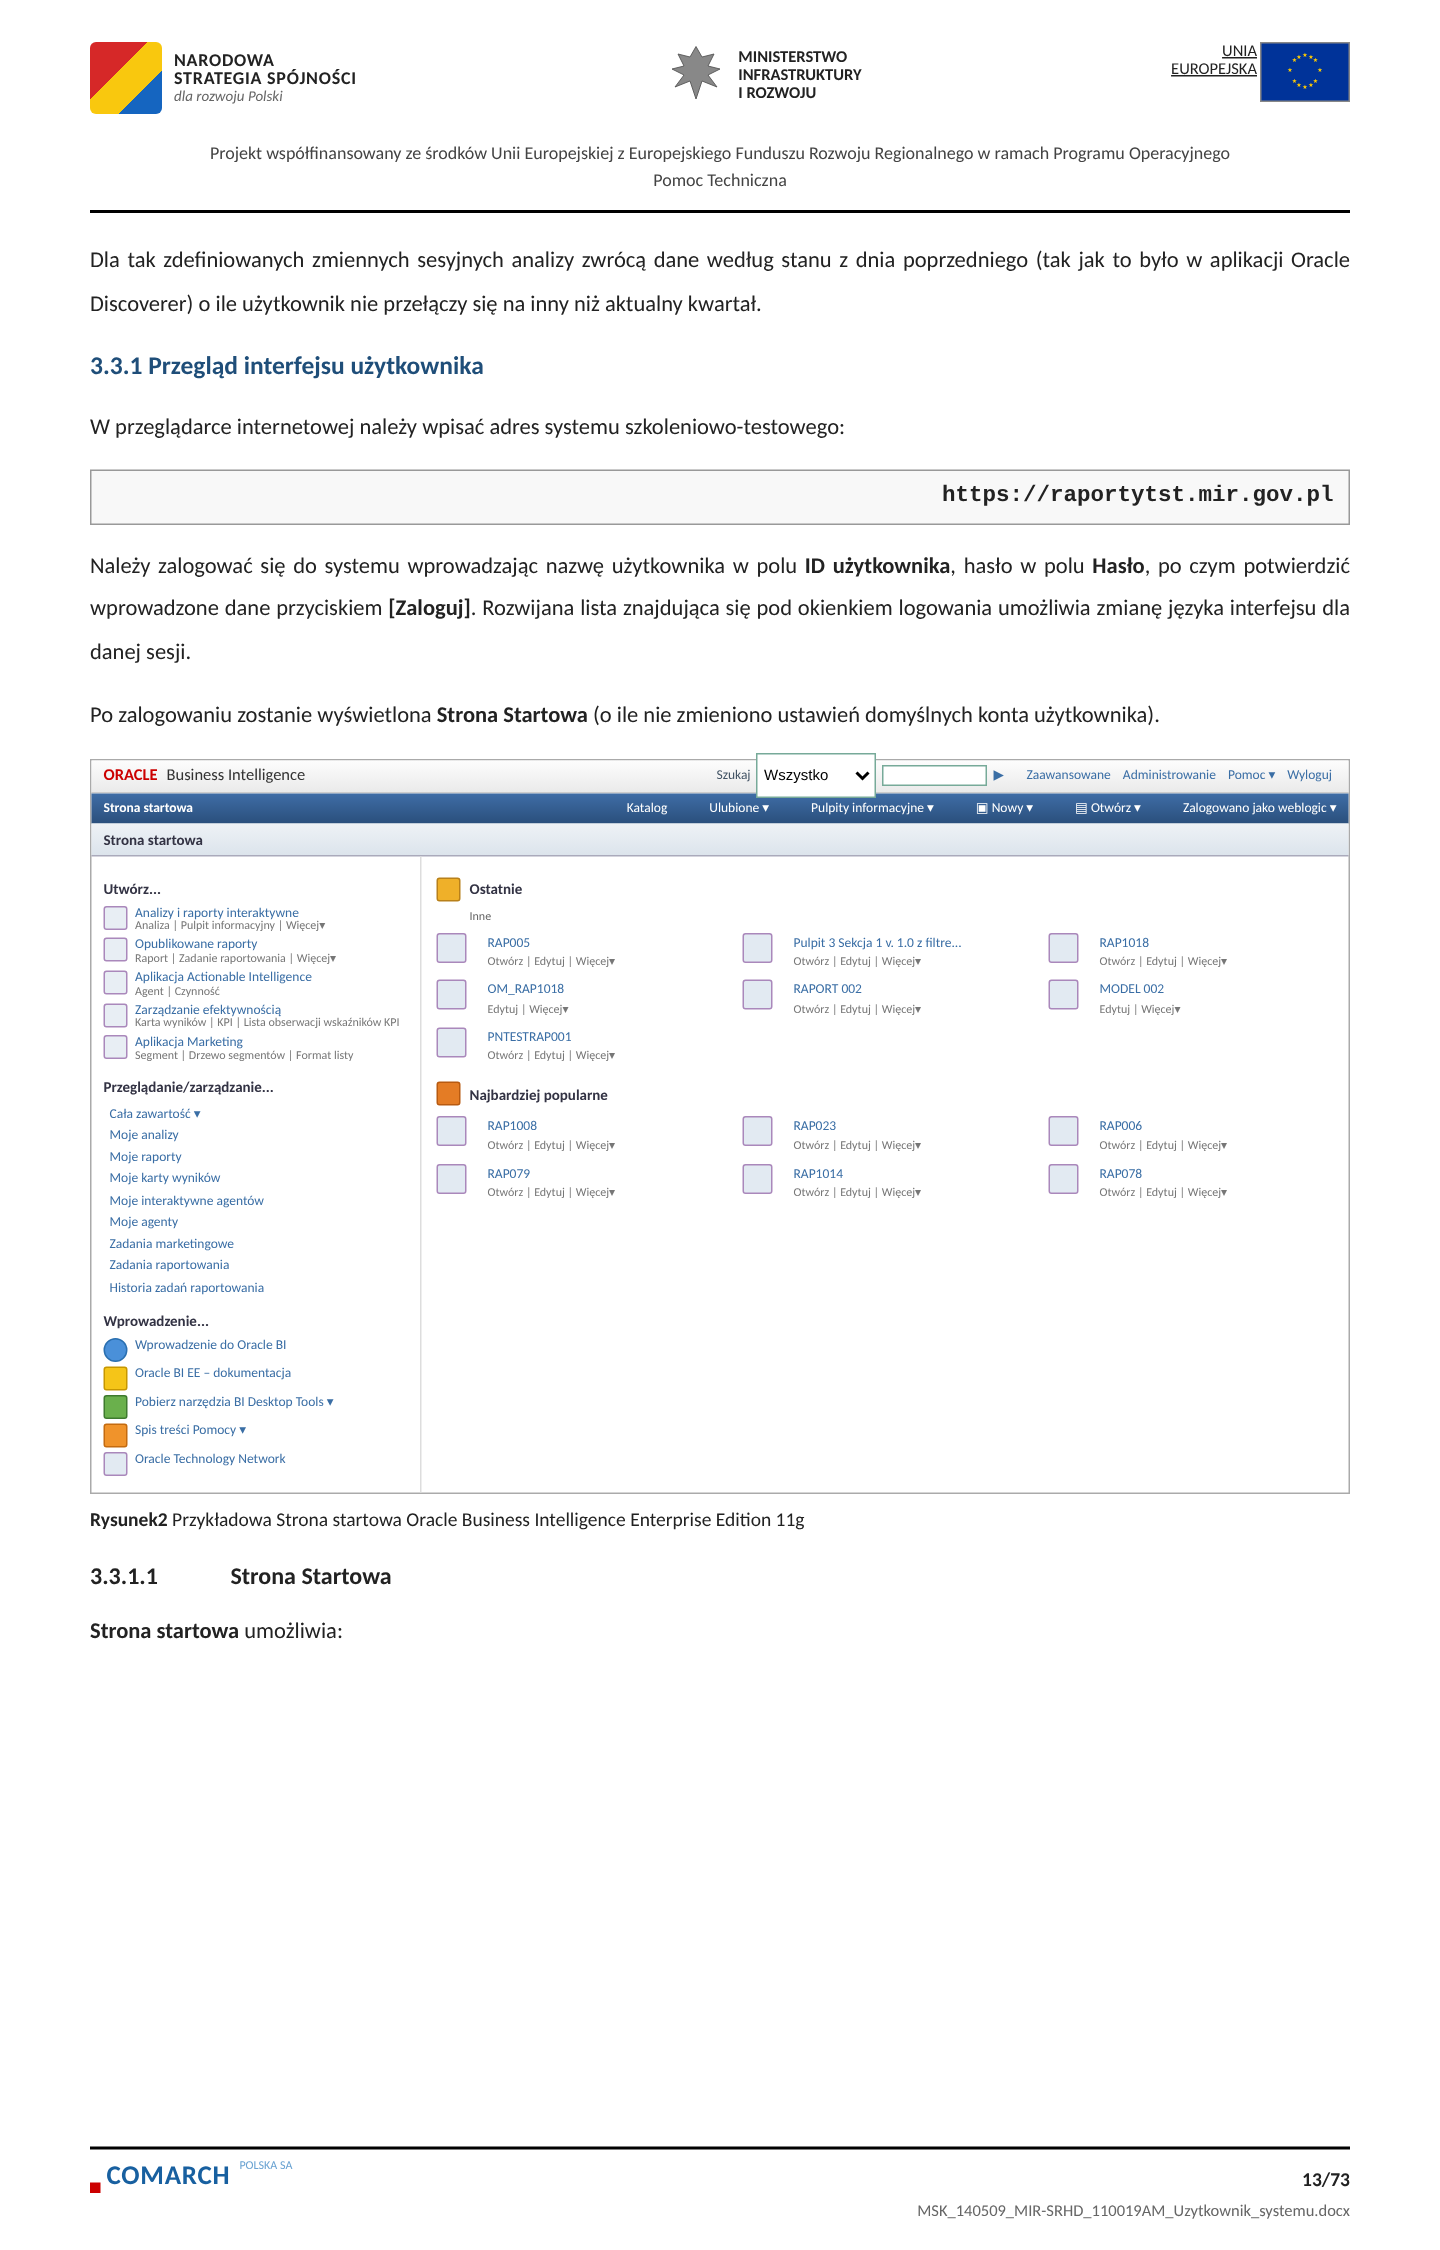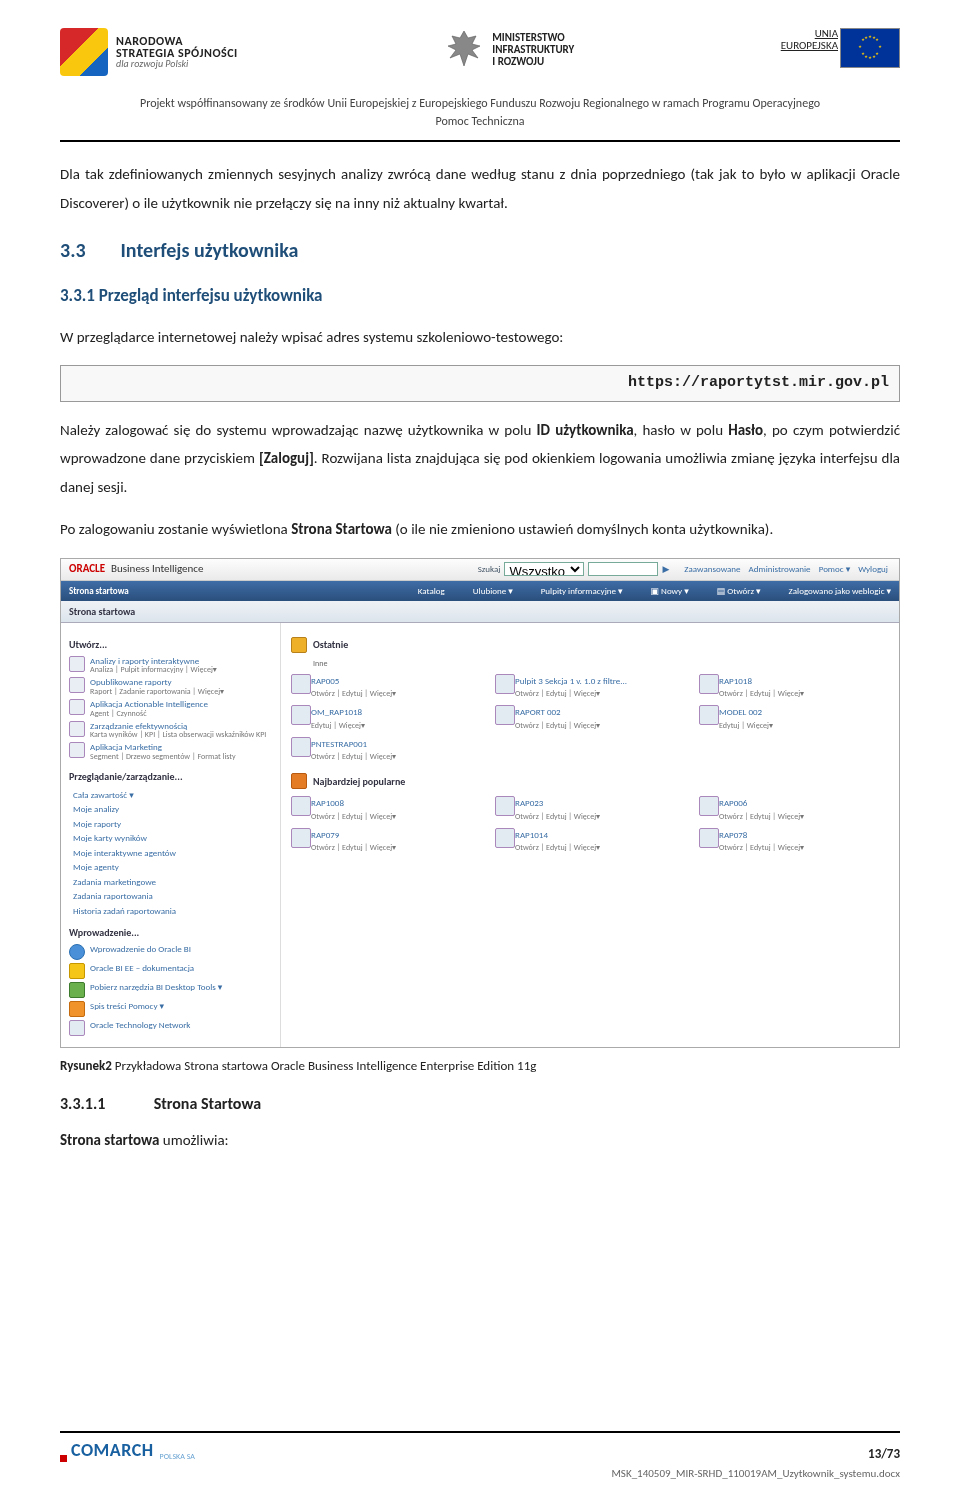--- a/index.html
+++ b/index.html
@@ -95,21 +95,21 @@
   }
   .ss-topbar {
     background: linear-gradient(#fdfdfd, #eaeaea);
     display: flex; align-items: center; padding: 3px 8px; height: 22px;
     border-bottom: 1px solid #ccc;
   }
   .ss-oracle { color: #c00; font-weight: bold; font-size: 11px; margin-right: 6px; }
   .ss-bi { color: #333; font-size: 11px; }
   .ss-search { margin-left: auto; display: flex; gap: 4px; align-items: center; color: #456; }
   .ss-search .label { color: #456; }
-  .ss-search select { font-size: 13px; height: 14px; border: 1px solid #7a9; background: #fff; width: 80px; }
+  .ss-search select { font-size: 10px; height: 30px; border: 1px solid #7a9; background: #fff; width: 80px; }
   .ss-search .arrow { color: #3a6ea5; }
   .ss-toplinks { color: #3a6ea5; margin-left: 8px; }
   .ss-toplinks span { margin: 0 3px; }
   .ss-navbar {
     background: linear-gradient(#3f6da6, #2a4f7c);
     color: #fff; height: 20px;
     display: flex; align-items: center; padding: 0 8px;
     font-size: 9px;
   }
   .ss-navbar .item { margin-right: 10px; }
@@ -144,42 +144,42 @@
   .ss-section-hdr {
     display: flex; align-items: center; gap: 6px; margin: 6px 0 4px 0;
     font-weight: bold; color: #334; font-size: 10px;
   }
   .ss-section-hdr .thumb { width: 16px; height: 16px; flex-shrink:0; }
   .thumb.yellow { background: #efb029; border: 1px solid #b8801a; border-radius: 2px; }
   .thumb.orange { background: #e47c25; border: 1px solid #b85a10; border-radius: 2px; }
   .ss-grid3 { display: flex; gap: 14px; }
   .ss-col { flex: 1; }
   .ss-row {
-    display: flex; gap: 0; align-items: flex-start; margin: 3px 0;
+    display: flex; gap: 14px; align-items: flex-start; margin: 3px 0;
   }
   .ss-row .ss-icon { width: 20px; height: 20px; }
   .ss-row .t1 { color: #3a6ea5; }
   .ss-row .t2 { color: #777; font-size: 8px; }
   .ss-blank { height: 170px; }
   .caption {
     font-size: 13px; margin: 8px 0 14px 0;
   }
   h3.h4 {
     font-size: 16px; font-weight: bold; margin: 16px 0 10px 0;
   }
   h3.h4 .num { display: inline-block; min-width: 90px; }
   
   .footer {
     position: absolute; bottom: 18px; left: 60px; right: 60px;
   }
   .footer-line { border-top: 2px solid #000; margin-bottom: 4px; }
   .footer-row { display: flex; justify-content: space-between; align-items: flex-end; }
   .comarch-logo { display: flex; align-items: flex-end; gap: 4px; }
   .comarch-logo .word { color: #1860a0; font-weight: 800; font-size: 18px; letter-spacing: .5px; }
-  .comarch-logo .sub { color: #6aa3d2; font-size: 8px; margin-left: 2px; margin-bottom: 2px; }
+  .comarch-logo .sub { color: #6aa3d2; font-size: 8px; margin-left: 2px; margin-bottom: 14px; }
   .comarch-square { width: 7px; height: 7px; background: #c00; display: inline-block; margin-bottom: 2px; }
   .page-number { font-size: 13px; font-weight: bold; }
   .footer-file { text-align: right; font-size: 11px; color: #666; margin-top: 2px; }
 </style>
 </head>
 <body>
 
 <div class="page">
 
   <div class="header-logos">
@@ -231,24 +231,20 @@
 
   <div class="subheader">
     <div>Projekt współfinansowany ze środków Unii Europejskiej z Europejskiego Funduszu Rozwoju Regionalnego w ramach Programu Operacyjnego</div>
     <div>Pomoc Techniczna</div>
   </div>
 
   <div class="divider"></div>
 
   <p class="body-text">Dla tak zdefiniowanych zmiennych sesyjnych analizy zwrócą dane według stanu z dnia poprzedniego (tak jak to było w aplikacji Oracle Discoverer) o ile użytkownik nie przełączy się na inny niż aktualny kwartał.</p>
 
-  <h2 class="section">
-    <span class="num">3.3</span>
-    <span>Interfejs użytkownika</span>
-  </h2>
 
   <h3 class="subsection">3.3.1 Przegląd interfejsu użytkownika</h3>
 
   <p class="body-text">W przeglądarce internetowej należy wpisać adres systemu szkoleniowo-testowego:</p>
 
   <div class="url-box">https://raportytst.mir.gov.pl</div>
 
   <p class="body-text">
     Należy zalogować się do systemu wprowadzając nazwę użytkownika w polu <b>ID użytkownika</b>, hasło w polu <b>Hasło</b>, po czym potwierdzić wprowadzone dane przyciskiem <b>[Zaloguj]</b>. Rozwijana lista znajdująca się pod okienkiem logowania umożliwia zmianę języka interfejsu dla danej sesji.
   </p>

